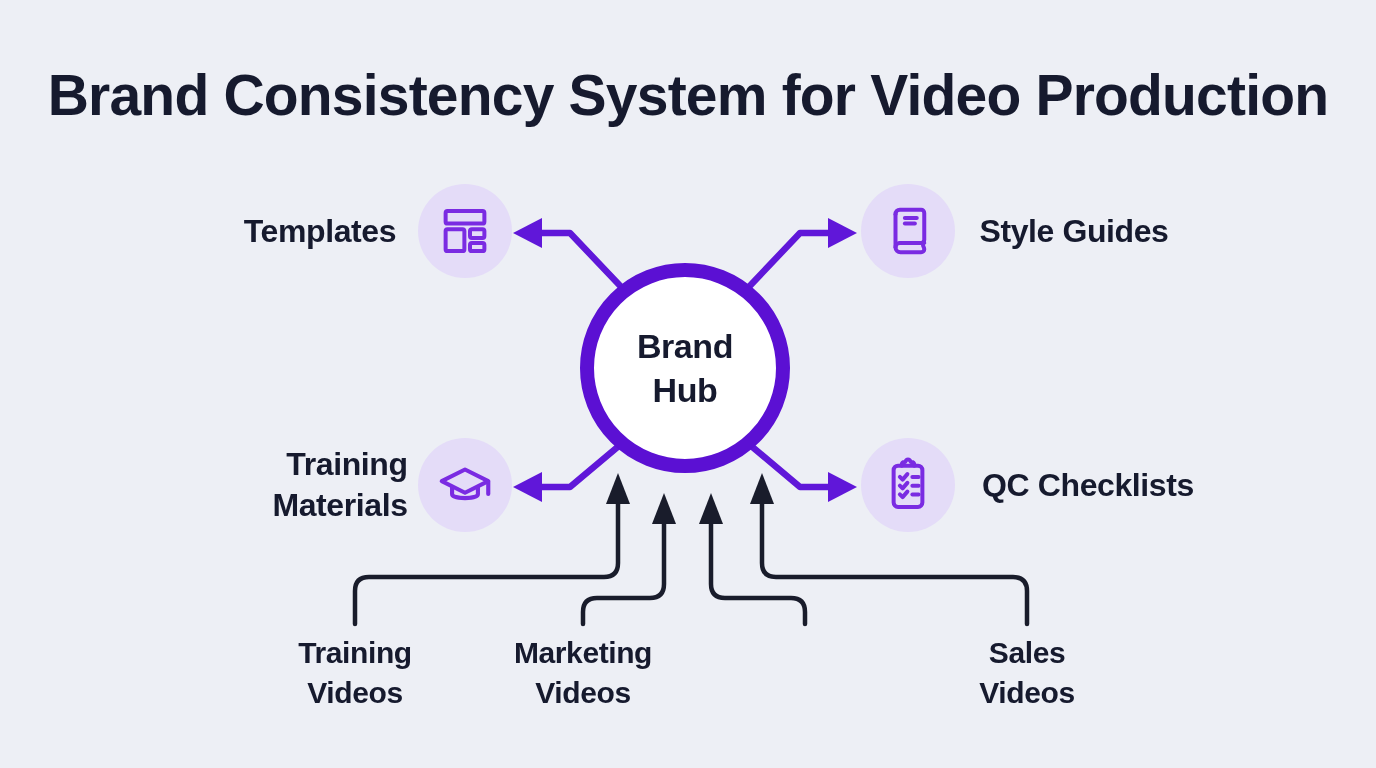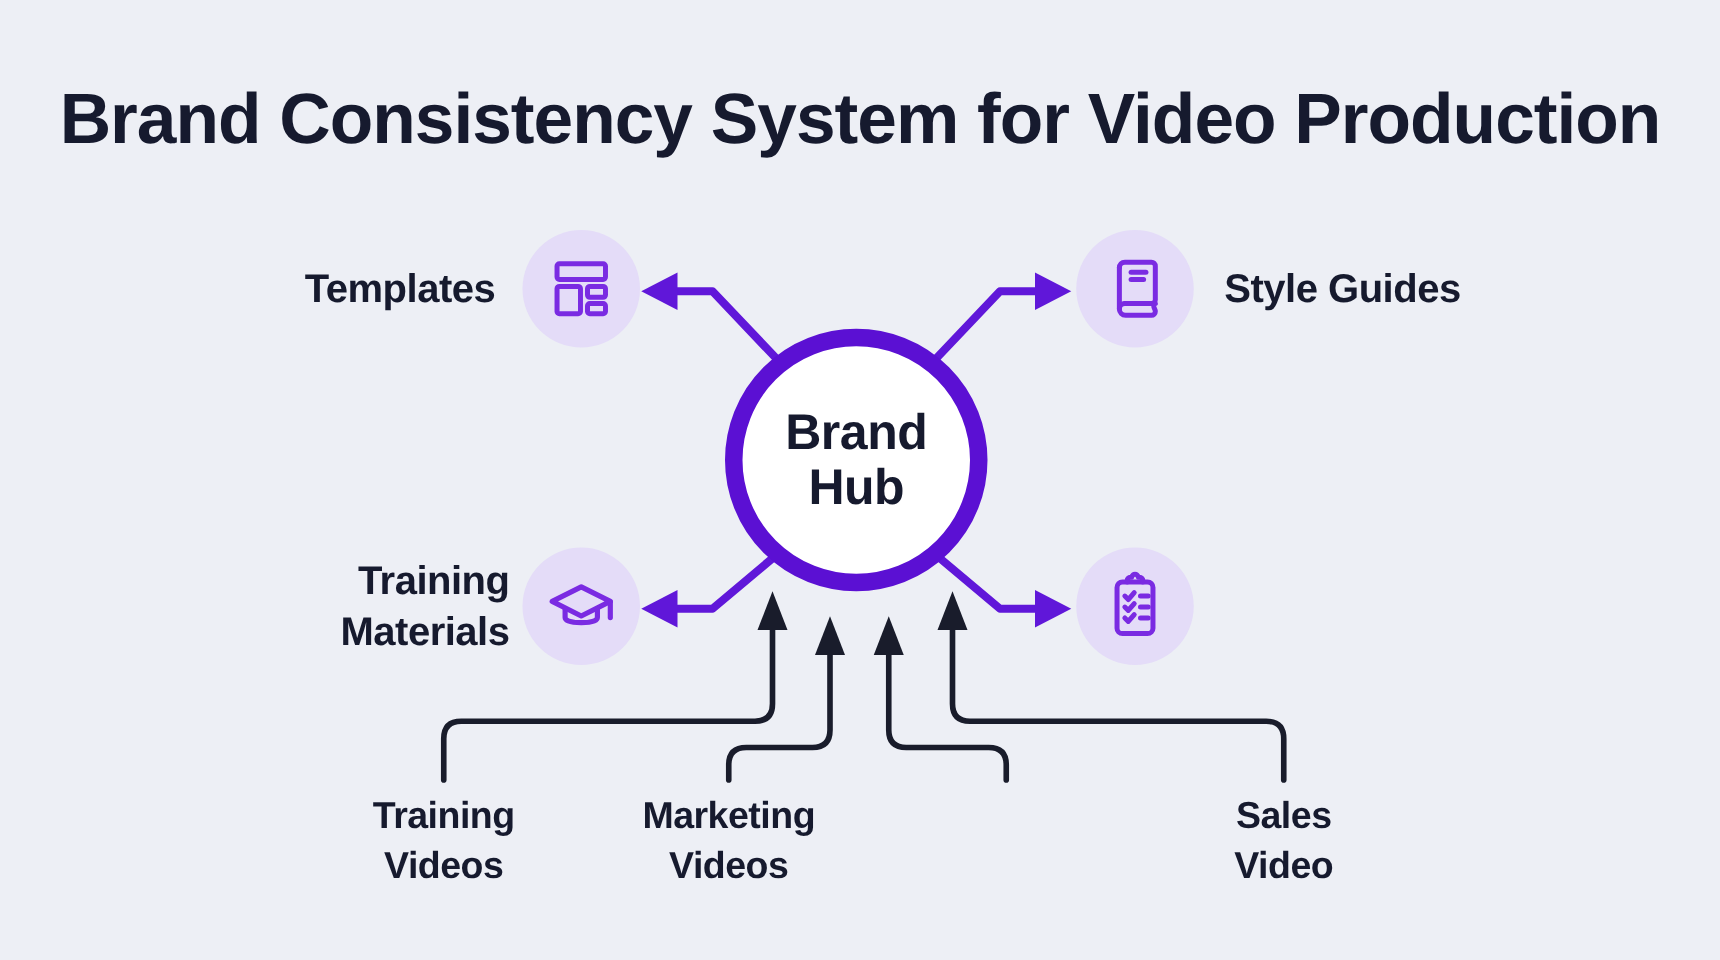--- a/index.html
+++ b/index.html
@@ -32,21 +32,21 @@
 
   .hub{
     position:absolute;left:580px;top:263px;width:210px;height:210px;
     background:var(--hub-fill);
     border:14px solid var(--hub-border);
     border-radius:50%;
     display:flex;align-items:center;justify-content:center;
     z-index:3;
   }
   .hub-label{
-    font-size:40px;font-weight:700;line-height:44px;text-align:center;
+    font-size:34px;font-weight:700;line-height:44px;text-align:center;
     white-space:pre-line;letter-spacing:-0.4px;
   }
 
   .icon-circle{
     position:absolute;width:94px;height:94px;border-radius:50%;
     background:var(--icon-circle-bg);
     display:flex;align-items:center;justify-content:center;
     z-index:2;
   }
   .icon-circle svg{display:block;}
@@ -109,20 +109,21 @@
 
   <div class="hub">
     <div class="hub-label">Brand
 Hub</div>
   </div>
 
   <div class="node-label align-left" style="left:1074px;top:231px;">Style Guides</div>
   <div class="node-label align-right" style="left:320px;top:231px;">Templates</div>
   <div class="node-label align-right" style="left:340px;top:485px;">Training
 Materials</div>
+  <div class="node-label align-left" style="left:1088px;top:485px;">QC Checklists</div>
 
   <div class="icon-circle" id="icon-templates">
     <svg width="60" height="60" viewBox="0 0 48 48" fill="none" stroke="var(--icon-stroke)" stroke-width="3.2">
       <rect x="8.5" y="8" width="31" height="10" rx="1.5"></rect>
       <rect x="8.5" y="22.5" width="15" height="17.5" rx="1.5"></rect>
       <rect x="28" y="22.5" width="11.5" height="7" rx="1.5"></rect>
       <rect x="28" y="33.5" width="11.5" height="6.5" rx="1.5"></rect>
     </svg>
   </div>
 
@@ -155,15 +156,15 @@
       <path d="M27.5 24.5 H32.5"></path>
       <path d="M27.5 31.5 H32.5"></path>
     </svg>
   </div>
 
   <div class="input-label" style="left:355px;top:633px;">Training
 Videos</div>
   <div class="input-label" style="left:583px;top:633px;">Marketing
 Videos</div>
   <div class="input-label" style="left:1027px;top:633px;">Sales
-Video</div>
+Videos</div>
 
 </div>
 
 </body></html>

